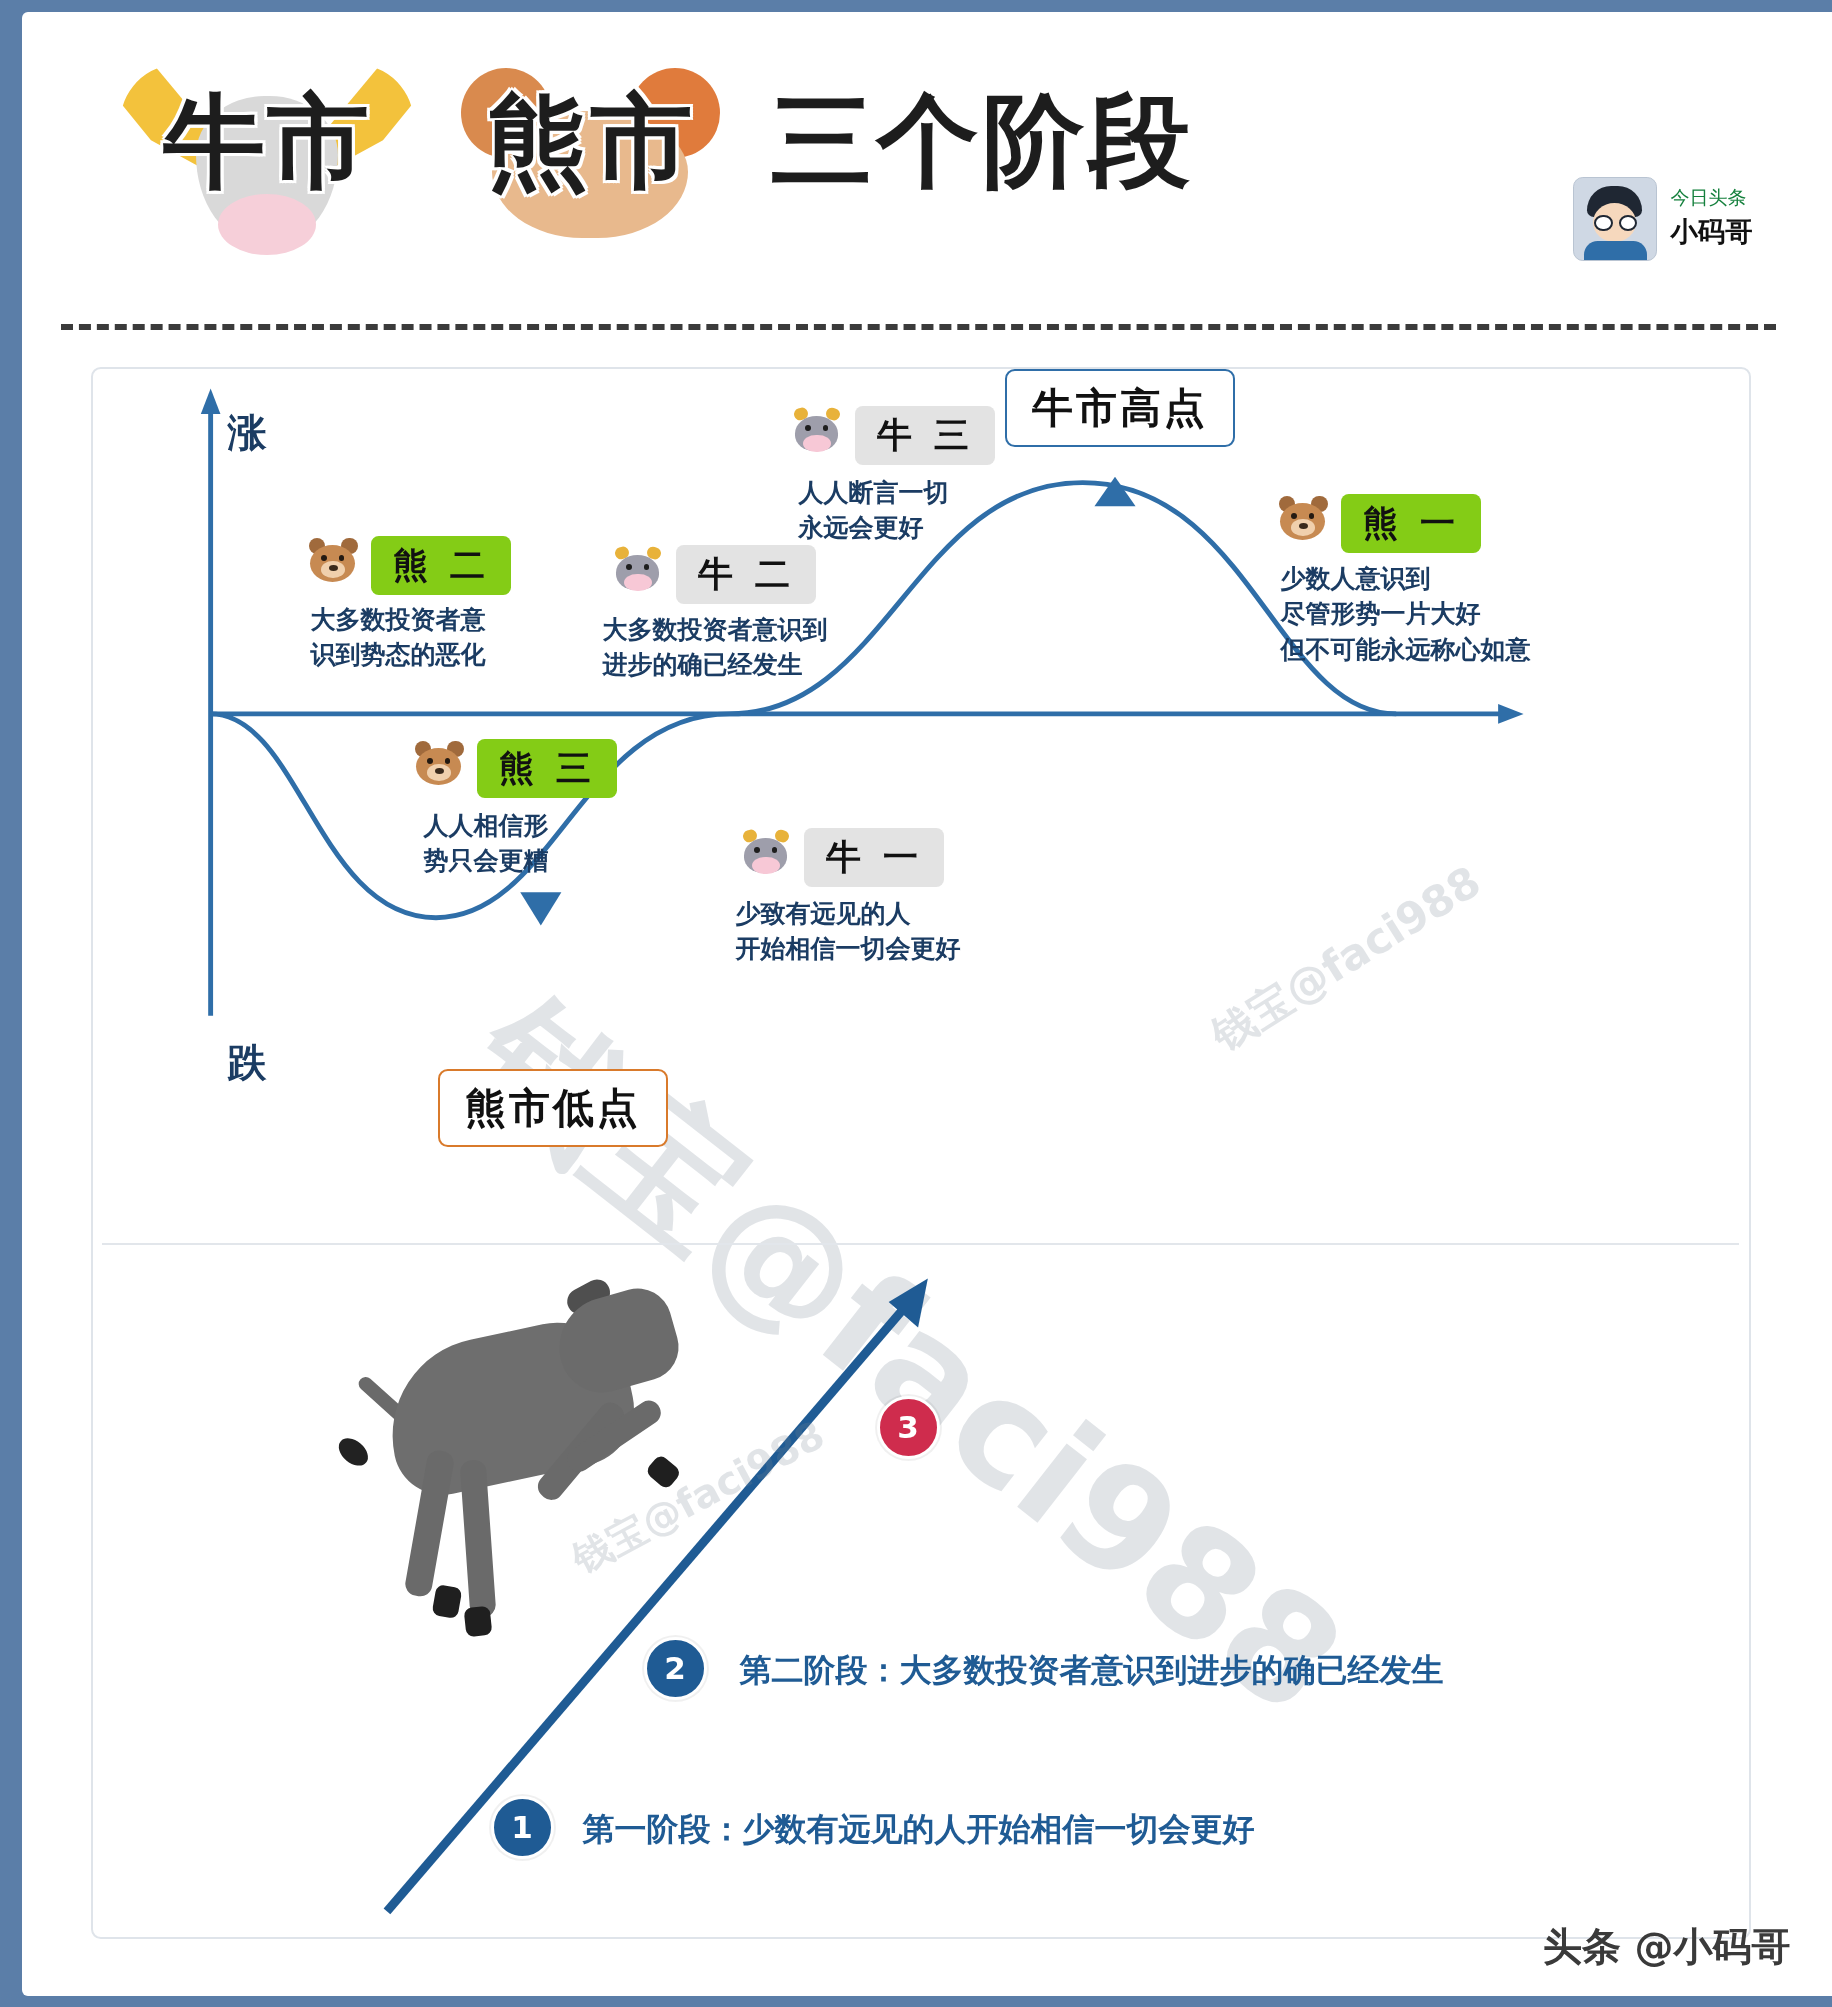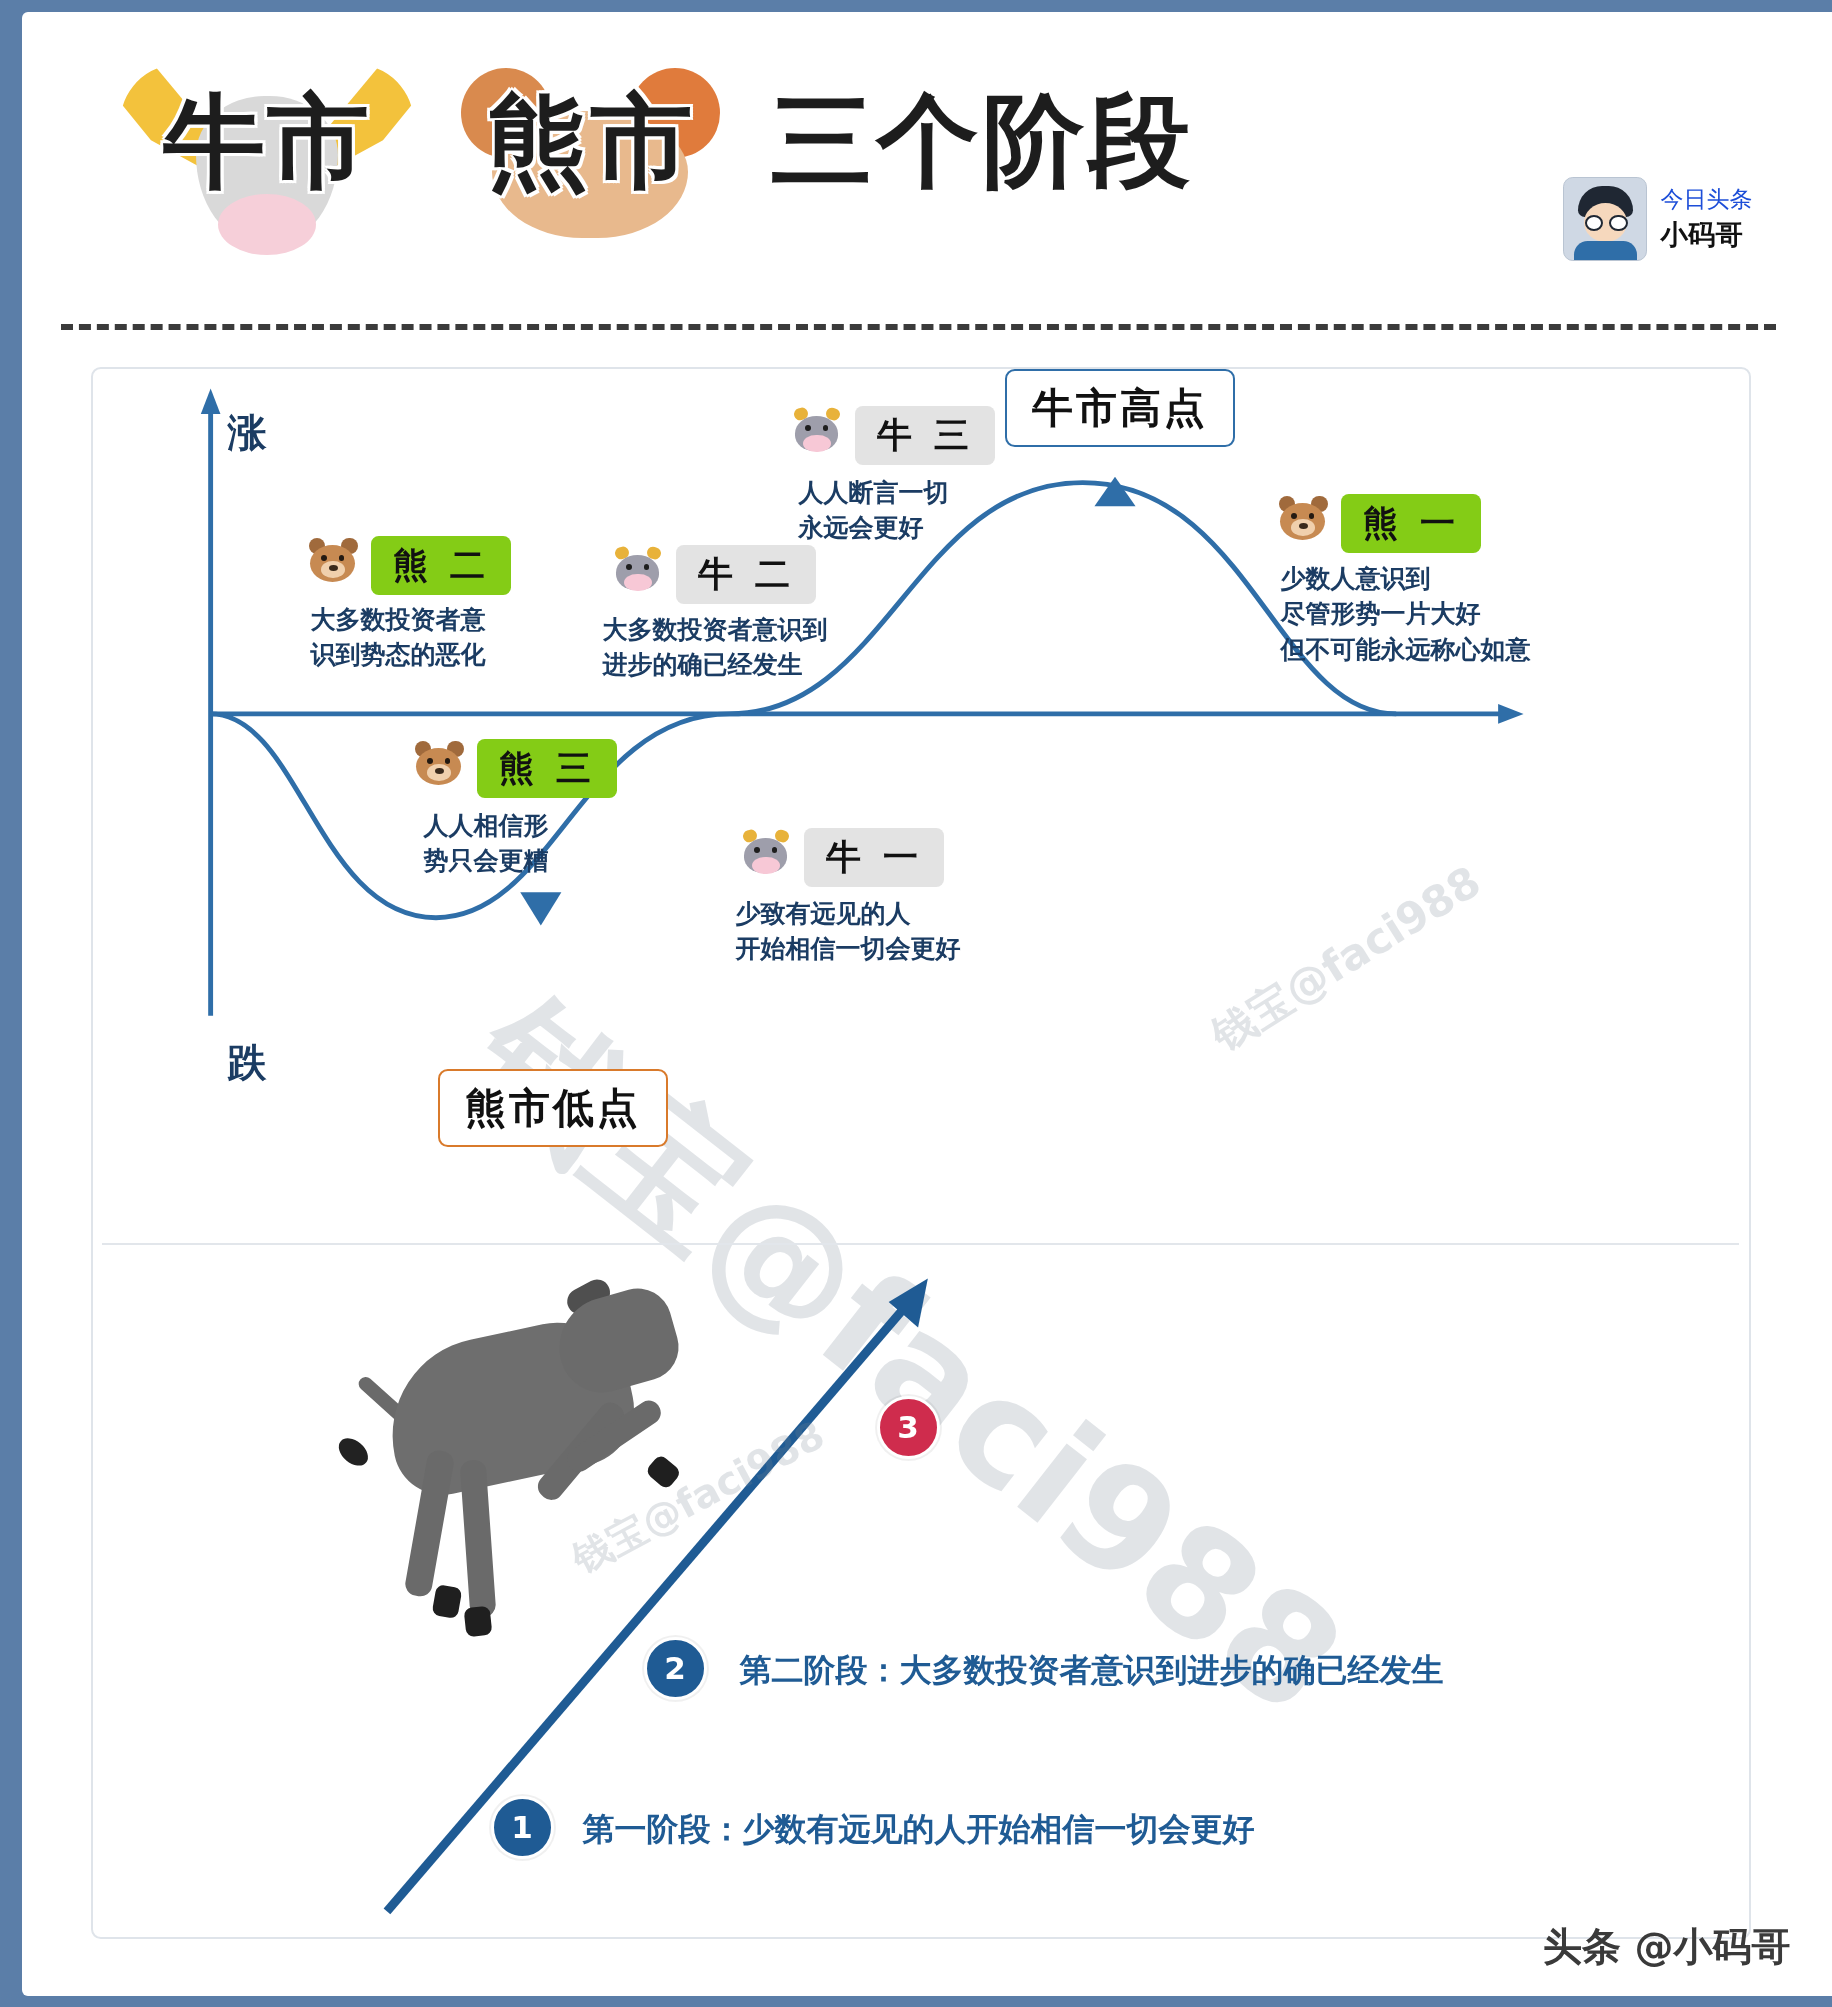--- a/index.html
+++ b/index.html
@@ -173,23 +173,23 @@
   }
   .av-glass.l { left: 20.6px; }
   .av-glass.r { left: 45px; }
   .av-body {
     position: absolute; left: 9.8px; top: 63px;
     width: 63px; height: 21.6px;
     background: #2f6ea8; border-radius: 13.7px 13.7px 0 0;
   }
   .author-text { line-height: 1.4; }
   .author-site {
-    font-size: 23px;
-    color: #1d4ed8;
-    font-family: Liberation Serif, serif;
+    font-size: 19px;
+    color: #15803d;
+    font-family: Liberation Mono, monospace;
   }
   .author-name {
     font-size: 27.4px;
     font-weight: bold;
     color: #111;
     font-family: "DejaVu Sans", sans-serif;
   }
   .dash-divider {
     position: absolute;
     left: 39px;

